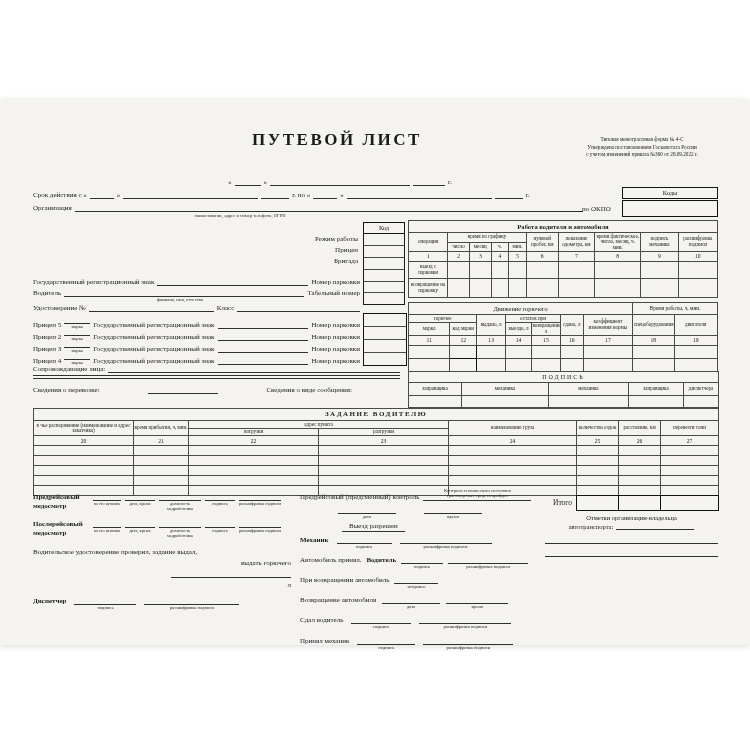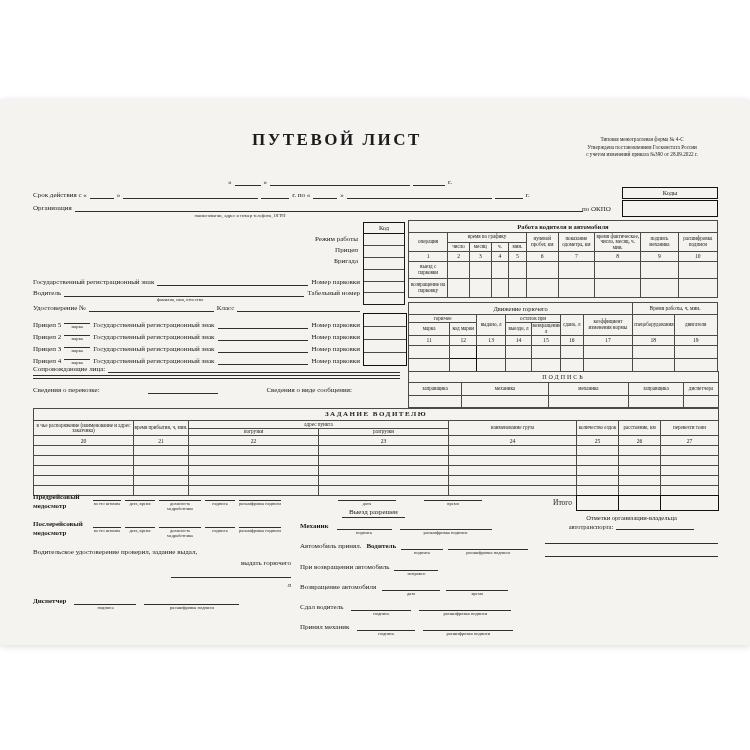--- a/index.html
+++ b/index.html
@@ -525,20 +525,28 @@
           <span class="sm">подпись</span>
         </span>
       <span class="stk">
           <span class="bl" style="width:95px;"></span>
           <span class="sm">расшифровка подписи</span>
         </span>
     </div>
   </div>
 
   <div class="abs" style="left:300px;top:388px;width:240px;">
+    <div class="row" style="gap:4px;align-items:flex-end;">
+      <span>Предрейсовый (предсменный) контроль</span>
+      <span class="stk">
+        <span class="sm">Контроль технического состояния</span>
+        <span class="sm">транспортных средств пройден</span>
+        <span class="bl" style="width:108px;height:2px;"></span>
+      </span>
+    </div>
     <div class="row" style="margin-top:5px;margin-left:38px;gap:28px;align-items:flex-start;">
       <span class="stk">
           <span class="bl" style="width:58px;"></span>
           <span class="sm">дата</span>
         </span>
       <span class="stk">
           <span class="bl" style="width:58px;"></span>
           <span class="sm">время</span>
         </span>
     </div>

